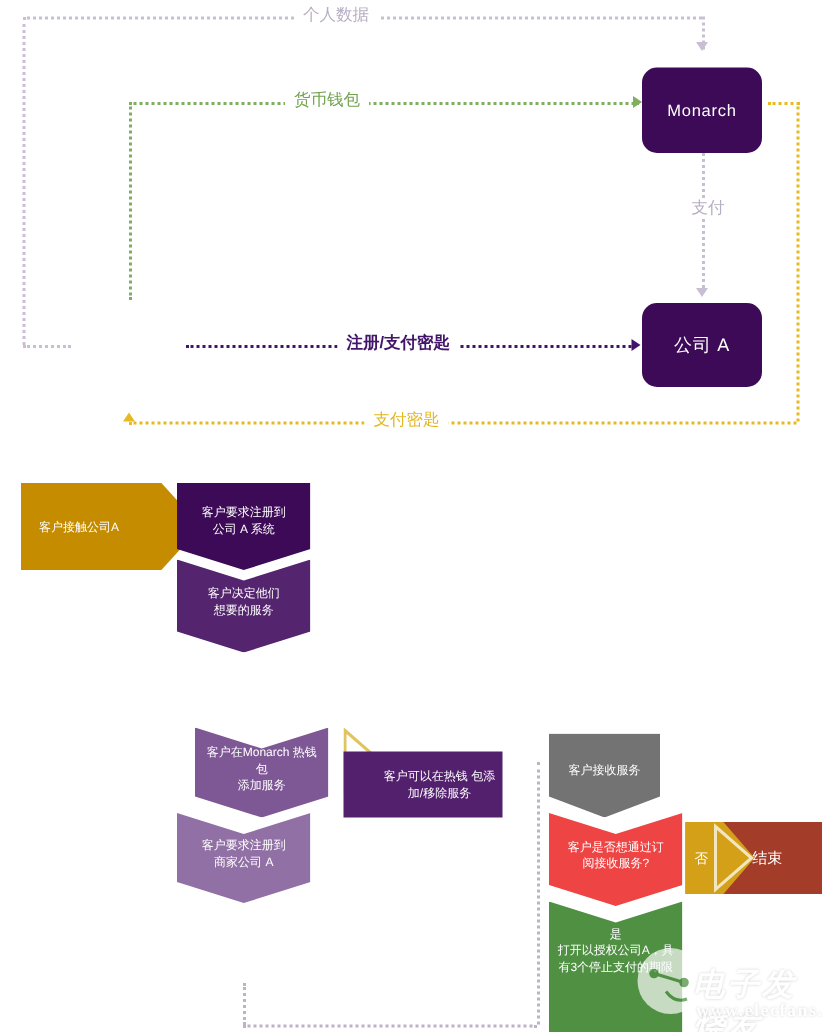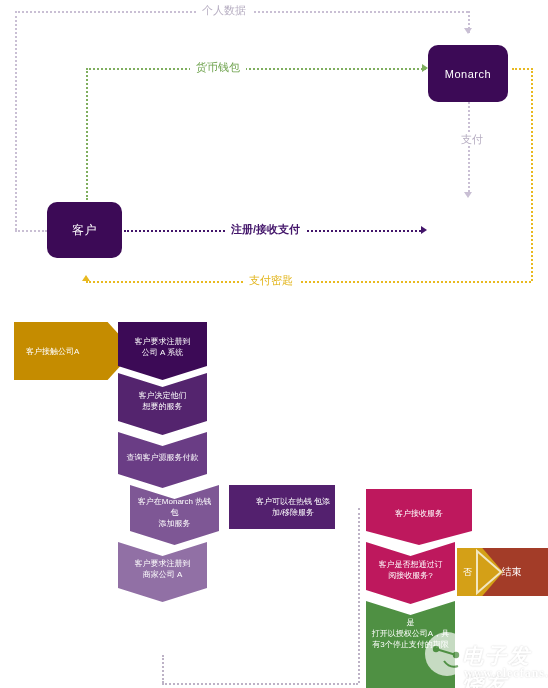--- a/index.html
+++ b/index.html
@@ -95,20 +95,21 @@
     position:absolute;
     background:#53206e;
     color:#ffffff;
     font-size:8px;
     line-height:11px;
     text-align:center;
     display:flex;align-items:center;justify-content:center;
     padding-left:26px;
     padding-right:4px;
     box-sizing:border-box;
+    margin-top:16px;
   }
   .tri-gold-outline{
     position:absolute;
   }
 
   
   .endbox{
     position:absolute;
     background:#a33c28;
     color:#ffffff;
@@ -143,62 +144,57 @@
   <div class="arrow ar-down abs" style="left:464px;top:28px;color:#c9bfd4;"></div>
   <div class="lbl lbl-grey abs" style="left:196px;top:3px;">个人数据</div>
 
   <div class="dl-v c-green abs" style="left:86px;top:68px;height:132px;"></div>
   <div class="dl-h c-green abs" style="left:86px;top:68px;width:340px;"></div>
   <div class="arrow ar-right abs" style="left:422px;top:64px;color:#7fae5e;"></div>
   <div class="lbl lbl-green abs" style="left:190px;top:60px;">货币钱包</div>
 
   <div class="dl-h c-purple abs" style="left:124px;top:230px;width:300px;"></div>
   <div class="arrow ar-right abs" style="left:421px;top:226px;color:#43156a;"></div>
-  <div class="lbl lbl-purple abs" style="left:225px;top:222px;">注册/接收支付</div>
+  <div class="lbl lbl-purple abs" style="left:225px;top:222px;">注册/支付密匙</div>
 
   <div class="dl-v c-grey abs" style="left:468px;top:95px;height:100px;"></div>
   <div class="arrow ar-down abs" style="left:464px;top:192px;color:#c9bfd4;"></div>
   <div class="lbl lbl-grey abs" style="left:455px;top:132px;">支付</div>
 
   <div class="dl-v c-gold abs" style="left:531px;top:68px;height:213px;"></div>
   <div class="dl-h c-gold abs" style="left:86px;top:281px;width:445px;"></div>
   <div class="dl-h c-gold abs" style="left:512px;top:68px;width:21px;"></div>
   <div class="arrow ar-up abs" style="left:82px;top:275px;color:#e8b920;"></div>
   <div class="lbl lbl-gold abs" style="left:243px;top:273px;">支付密匙</div>
 
   <div class="node" style="left:428px;top:33px;width:80px;height:57px;margin-top:12px;">
     <span>Monarch</span>
   </div>
-  <div class="node cn" style="left:47px;top:202px;width:75px;height:56px;">
-    <span>客户</span>
+  <div class="node cn" style="left:428px;top:202px;width:80px;height:56px;">
+    <span>公司 A</span>
   </div>
 
   <div class="pennant" style="left:14px;top:322px;width:120px;height:58px;">
     <span>客户接触公司A</span>
   </div>
 
   <div class="chev chev-top" style="left:118px;top:322px;width:89px;height:58px;background:#3c0a56;">
     <div>
       <span>客户要求注册到</span>
       <span>公司 A 系统</span>
     </div>
   </div>
 
   <div class="chev" style="left:118px;top:373px;width:89px;height:62px;background:#54246e;">
     <div>
       <span>客户决定他们</span>
       <span>想要的服务</span>
     </div>
   </div>
 
-  <div class="chev" style="left:118px;top:432px;width:89px;height:56px;background:#6a3d85;">
-    <div>
-      <span>查询客户源服务付款</span>
-    </div>
-  </div>
 
   <div class="chev" style="left:118px;top:485px;width:89px;height:60px;background:#7e5795;margin-left:12px;">
     <div>
       <span>客户在Monarch 热钱包</span>
       <span>添加服务</span>
     </div>
   </div>
 
   <div class="chev" style="left:118px;top:542px;width:89px;height:60px;background:#9170a5;">
     <div>
@@ -217,27 +213,27 @@
     <div>
       <span>客户可以在热钱</span>
       <span>包添加/移除服务</span>
     </div>
   </div>
 
   <div class="dl-v abs" style="left:162px;top:655px;height:28px;border-left-style:dotted;border-color:#bdb2c6;"></div>
   <div class="dl-h abs" style="left:162px;top:683px;width:196px;border-top-style:dotted;border-color:#bdb2c6;"></div>
   <div class="dl-v abs" style="left:358px;top:508px;height:175px;border-left-style:dotted;border-color:#bdb2c6;"></div>
 
-  <div class="chev chev-top" style="left:366px;top:489px;width:106px;height:56px;background:#be185d;">
+  <div class="chev chev-top" style="left:366px;top:489px;width:74px;height:56px;background:#737373;">
     <div>
       <span>客户接收服务</span>
     </div>
   </div>
 
-  <div class="chev" style="left:366px;top:542px;width:89px;height:62px;background:#be185d;">
+  <div class="chev" style="left:366px;top:542px;width:89px;height:62px;background:#ef4444;">
     <div>
       <span>客户是否想通过订</span>
       <span>阅接收服务?</span>
     </div>
   </div>
 
   <div class="chev" style="left:366px;top:601px;width:89px;height:87px;background:#4f9043;
               -webkit-clip-path:polygon(0 0,50% 14px,100% 0,100% 100%,0 100%);
               clip-path:polygon(0 0,50% 14px,100% 0,100% 100%,0 100%);
               align-items:flex-start;padding-top:16px;">

